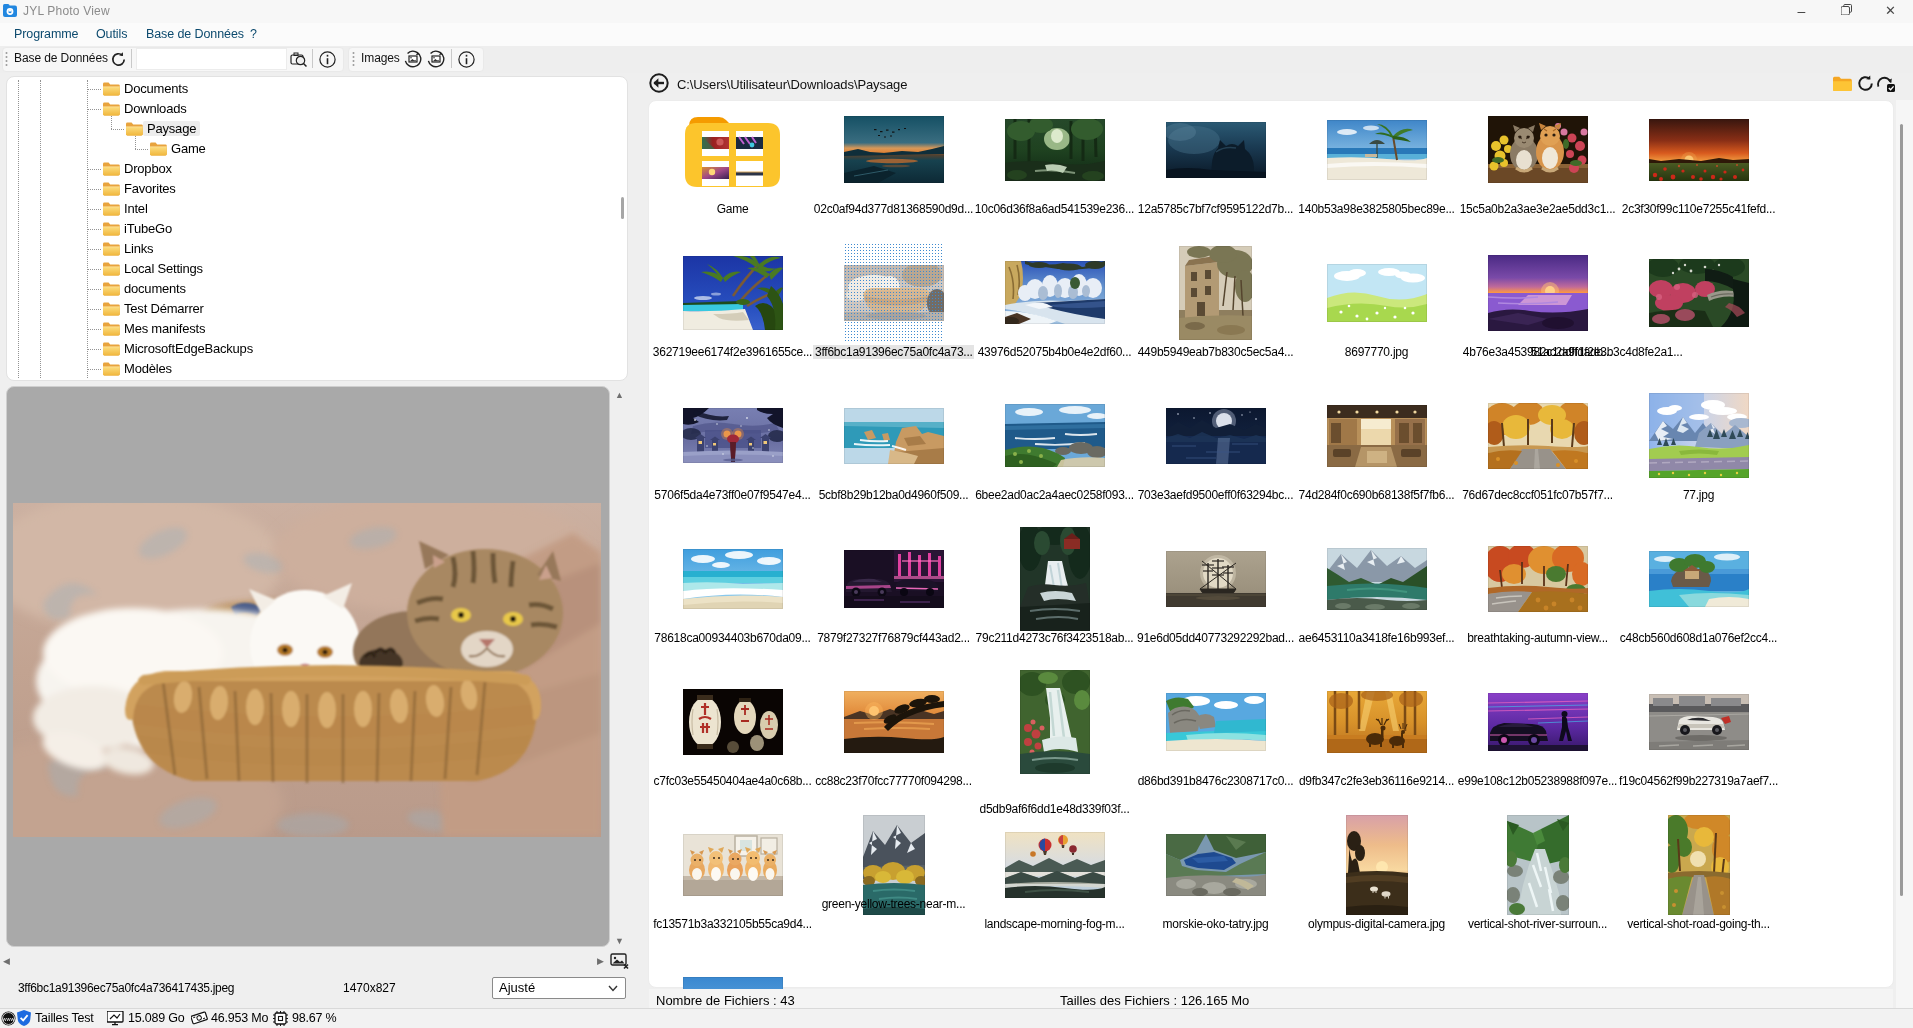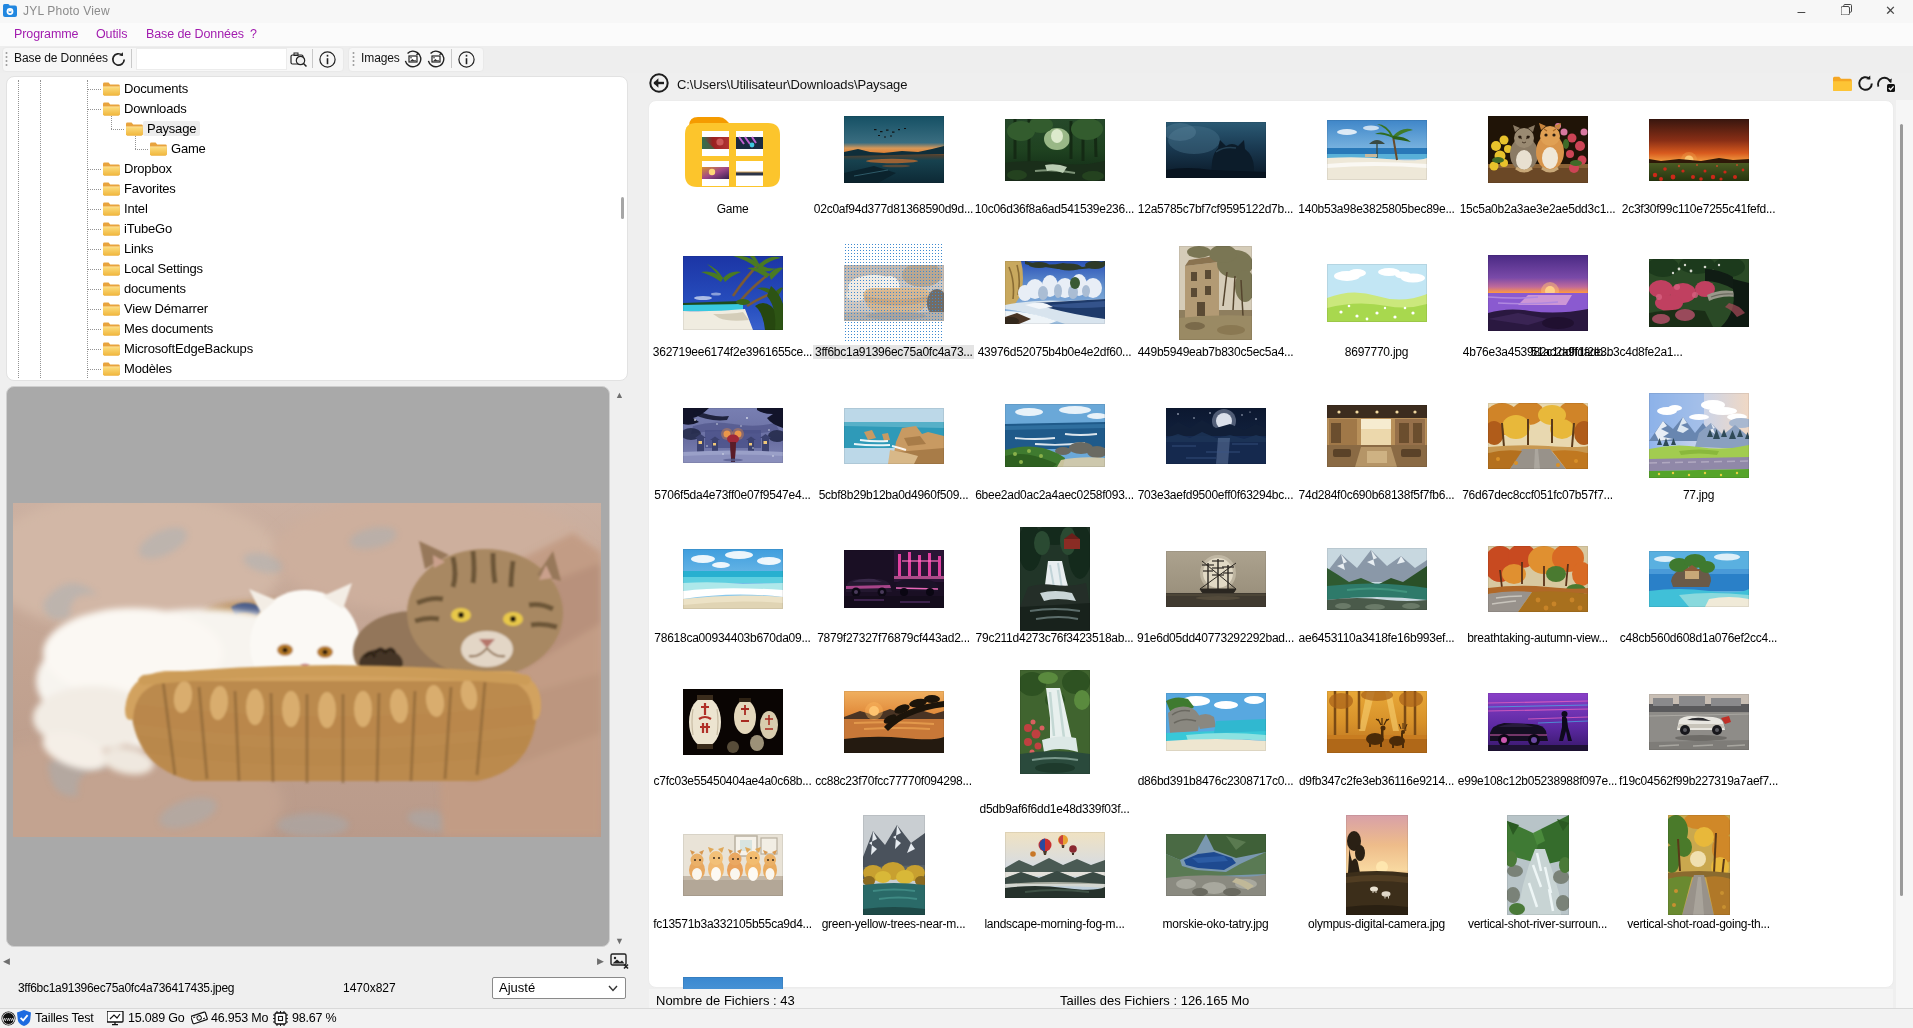--- a/index.html
+++ b/index.html
@@ -1,21 +1,21 @@
 <!DOCTYPE html>
 <html><head><meta charset="utf-8"><title>JYL Photo View</title><style>
 *{margin:0;padding:0;box-sizing:border-box}
 html,body{width:1913px;height:1028px;overflow:hidden;background:#efefef;
 font-family:"Liberation Sans",sans-serif;-webkit-font-smoothing:antialiased}
 .abs{position:absolute}
 #titlebar{position:absolute;left:0;top:0;width:1913px;height:23px;background:#f7f7f7}
 #title-txt{position:absolute;left:23px;top:4px;font-size:12px;color:#8b8b8b;letter-spacing:.2px}
 .winbtn{position:absolute;top:0;width:45px;height:23px;color:#474747;text-align:center;line-height:22px;font-size:12px}
 #menubar{position:absolute;left:0;top:23px;width:1913px;height:23px;background:#fbfbfb}
-.menuitem{position:absolute;top:4px;font-size:12.5px;color:#a21caf;letter-spacing:-.1px}
+.menuitem{position:absolute;top:4px;font-size:12.5px;color:#0c4a6e;letter-spacing:-.1px}
 #toolbar{position:absolute;left:0;top:46px;width:1913px;height:27px;background:#eeeeee}
 .tband{position:absolute;top:1px;height:25px;background:#f7f7f7;border-radius:4px;border:1px solid #e9e9e9}
 .tgrip{position:absolute;top:5px;width:3px;height:15px;color:#9a9a9a}
 .tlabeltxt{position:absolute;top:5px;font-size:12px;color:#111;letter-spacing:-.1px}
 .tsep{position:absolute;top:3px;width:1px;height:19px;background:#c9c9c9}
 #searchbox{position:absolute;left:136px;top:2px;width:151px;height:22px;background:#fff;border:1px solid #ececec}
 .treepanel{position:absolute;left:6px;top:76px;width:622px;height:305px;background:#fff;
 border:1px solid #e2e2e2;border-radius:8px}
 .trow{position:absolute;height:20px;font-size:13px;color:#000;letter-spacing:-.2px;line-height:20px;white-space:nowrap}
 .vdot{position:absolute;width:1px;border-left:1px dotted #939393}
@@ -273,34 +273,34 @@
       <path d="M0 2 Q0 .6 1.4 .6 L5.6 .6 L7.2 2.4 L15.4 2.4 Q16.8 2.4 16.8 3.8 L16.8 12 Q16.8 13.4 15.4 13.4 L1.4 13.4 Q0 13.4 0 12 Z" fill="#e8a33d"></path>
       <path d="M0 4.6 L16.8 4.6 L16.8 12 Q16.8 13.4 15.4 13.4 L1.4 13.4 Q0 13.4 0 12 Z" fill="url(#fg)"></path>
       <defs>
         <linearGradient id="fg" x1="0" y1="0" x2="0" y2="1">
           <stop offset="0" stop-color="#ffe9a8"></stop>
           <stop offset=".12" stop-color="#fbd978"></stop>
           <stop offset="1" stop-color="#f0b73d"></stop>
         </linearGradient>
       </defs>
     </svg></div>
-<div class="trow" style="left:124px;top:299px"><span>View Démarrer</span></div>
+<div class="trow" style="left:124px;top:299px"><span>Test Démarrer</span></div>
 <div class="hdot" style="left:87px;top:329px;width:14px"></div>
 <div class="icn" style="left:103px;top:322px"><svg width="17" height="14" viewBox="0 0 17 14">
       <path d="M0 2 Q0 .6 1.4 .6 L5.6 .6 L7.2 2.4 L15.4 2.4 Q16.8 2.4 16.8 3.8 L16.8 12 Q16.8 13.4 15.4 13.4 L1.4 13.4 Q0 13.4 0 12 Z" fill="#e8a33d"></path>
       <path d="M0 4.6 L16.8 4.6 L16.8 12 Q16.8 13.4 15.4 13.4 L1.4 13.4 Q0 13.4 0 12 Z" fill="url(#fg)"></path>
       <defs>
         <linearGradient id="fg" x1="0" y1="0" x2="0" y2="1">
           <stop offset="0" stop-color="#ffe9a8"></stop>
           <stop offset=".12" stop-color="#fbd978"></stop>
           <stop offset="1" stop-color="#f0b73d"></stop>
         </linearGradient>
       </defs>
     </svg></div>
-<div class="trow" style="left:124px;top:319px"><span>Mes documents</span></div>
+<div class="trow" style="left:124px;top:319px"><span>Mes manifests</span></div>
 <div class="hdot" style="left:87px;top:349px;width:14px"></div>
 <div class="icn" style="left:103px;top:342px"><svg width="17" height="14" viewBox="0 0 17 14">
       <path d="M0 2 Q0 .6 1.4 .6 L5.6 .6 L7.2 2.4 L15.4 2.4 Q16.8 2.4 16.8 3.8 L16.8 12 Q16.8 13.4 15.4 13.4 L1.4 13.4 Q0 13.4 0 12 Z" fill="#e8a33d"></path>
       <path d="M0 4.6 L16.8 4.6 L16.8 12 Q16.8 13.4 15.4 13.4 L1.4 13.4 Q0 13.4 0 12 Z" fill="url(#fg)"></path>
       <defs>
         <linearGradient id="fg" x1="0" y1="0" x2="0" y2="1">
           <stop offset="0" stop-color="#ffe9a8"></stop>
           <stop offset=".12" stop-color="#fbd978"></stop>
           <stop offset="1" stop-color="#f0b73d"></stop>
         </linearGradient>
@@ -1595,21 +1595,21 @@
         <ellipse cx="42" cy="62" rx="9" ry="7"></ellipse>
       </g>
       <g fill="#8a6a20">
         <ellipse cx="6" cy="66" rx="6" ry="5"></ellipse>
         <ellipse cx="58" cy="66" rx="6" ry="5"></ellipse>
       </g>
       <path d="M0 70 Q31 66 62 70 L62 100 L0 100 Z" fill="#2a6a68"></path>
       <path d="M10 76 Q31 73 52 76 M16 84 Q36 81 54 84" stroke="#3f8a84" stroke-width="2" fill="none"></path>
       <path d="M0 94 Q31 90 62 94 L62 100 L0 100 Z" fill="#1e4a48"></path>
     </svg></div>
-<div class="tlabel" style="left:813px;top:917px"><span>green-yellow-trees-near-m...</span></div>
+<div class="tlabel" style="left:813px;top:897px"><span>green-yellow-trees-near-m...</span></div>
 <div class="thumb" style="left:1005px;top:832px"><svg width="100" height="66" viewBox="0 0 100 66">
       <defs>
         <linearGradient id="s63" x1="0" y1="0" x2="0" y2="1">
           <stop offset="0" stop-color="#f0e2c2"></stop>
           <stop offset="0.5" stop-color="#d8dce0"></stop>
           <stop offset="1" stop-color="#b0c8d8"></stop>
         </linearGradient>
       </defs>
       <rect width="100" height="66" fill="url(#s63)"></rect>
       <circle cx="40" cy="13" r="6.5" fill="#c83030"></circle>

